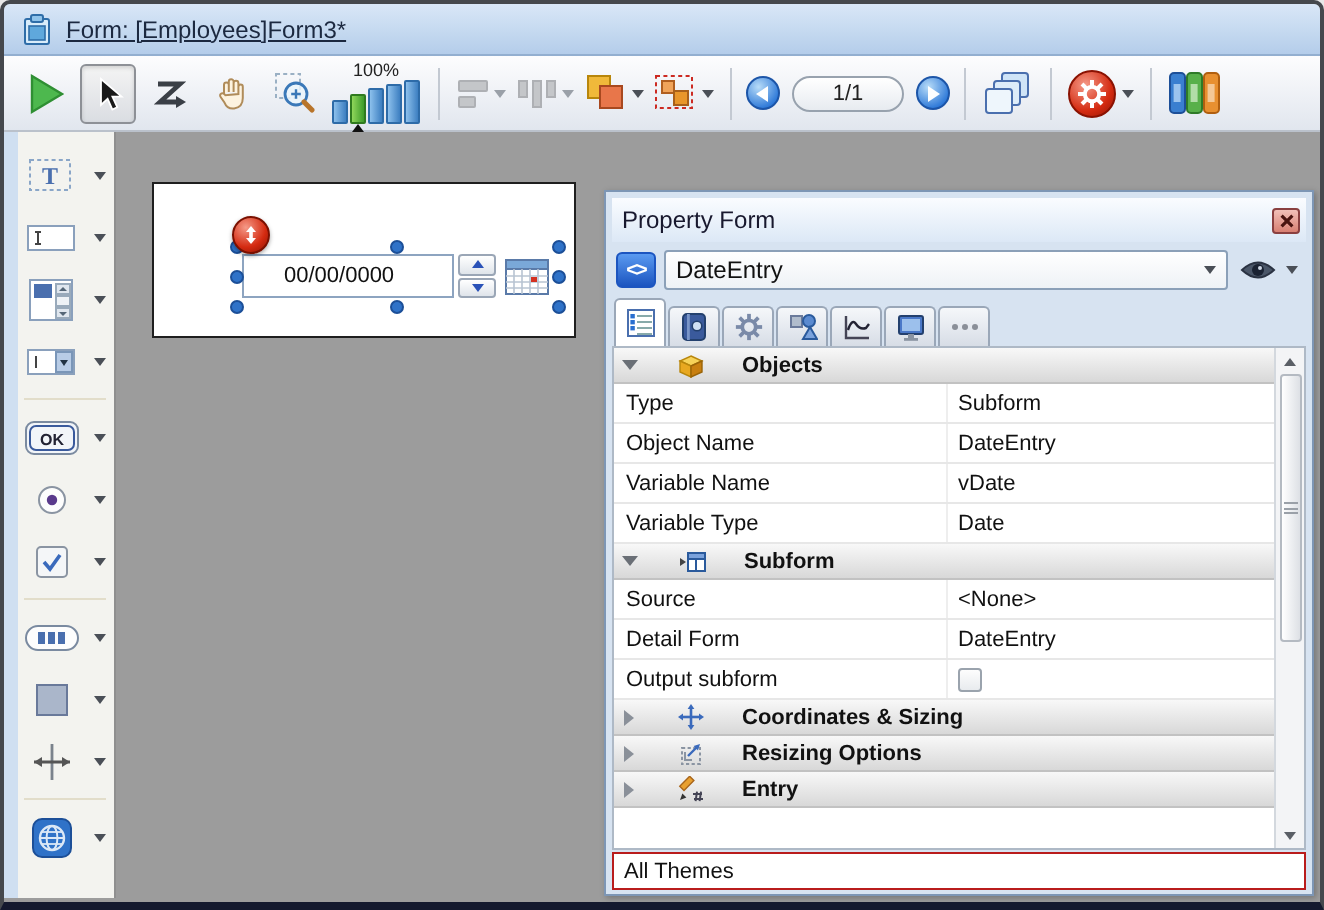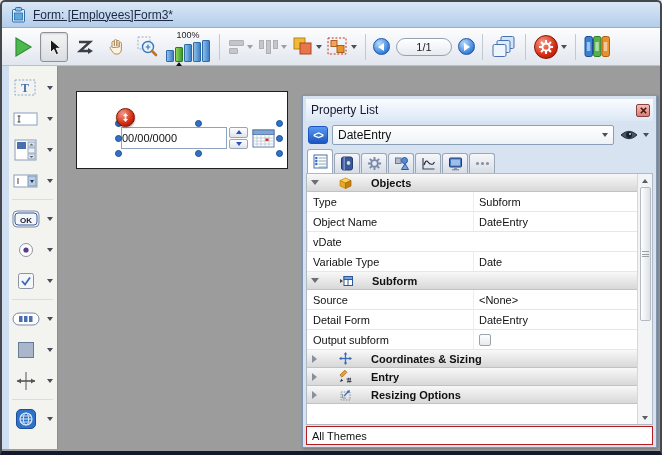--- a/index.html
+++ b/index.html
@@ -55,21 +55,21 @@
     padding:6px 2px 0 10px; display:flex; flex-direction:column; }
   .sidebar::before{ content:""; position:absolute; left:0; top:0; bottom:0; width:7px; background:#cfdff1; }
   .tool{ height:31px; display:flex; align-items:center; gap:4px; }
   .tool-ic{ width:28px; height:24px; display:flex; align-items:center; justify-content:center; }
   .side-sep{ height:1px; background:#e2ddca; margin:3px 2px 3px 0; }
 
   .canvas{ flex:1; position:relative; background:#9c9c9c; }
   .form-area{ position:absolute; left:18px; top:25px; width:212px; height:78px; background:#fff; border:1px solid #1f1f1f; }
 
   .date-field{ position:absolute; left:44px; top:35px; width:106px; height:22px; background:#fff;
-    border:1px solid #8da4c0; font-size:11px; color:#111; line-height:20px; padding-left:0; }
+    border:1px solid #8da4c0; font-size:11px; color:#111; line-height:20px; padding-left:20px; }
   .spinner{ position:absolute; left:152px; top:35px; width:19px; height:22px; display:flex; flex-direction:column; gap:1px;}
   .spin-btn{ flex:1; border:1px solid #9aa6b6; border-radius:2px; background:linear-gradient(#ffffff,#dfe4ea);
     display:flex; align-items:center; justify-content:center; }
   .tri-up{ width:0;height:0;border-left:3.5px solid transparent;border-right:3.5px solid transparent;border-bottom:4.5px solid #2a52b8;}
   .tri-dn{ width:0;height:0;border-left:3.5px solid transparent;border-right:3.5px solid transparent;border-top:4.5px solid #2a52b8;}
   .cal-btn{ position:absolute; left:174px; top:34px; width:25px; height:24px; display:flex; align-items:center; justify-content:center;}
   .badge{ position:absolute; left:39px; top:16px; width:19px; height:19px; border-radius:50%;
     border:1px solid #7a1000; background:radial-gradient(circle at 35% 28%, #f59a88, #d42a10 60%, #8a1202);
     display:flex; align-items:center; justify-content:center; z-index:4; box-shadow:0 1px 2px rgba(0,0,0,.35);}
   .handle{ position:absolute; width:7px; height:7px; border-radius:50%;
@@ -453,21 +453,21 @@
         <span class="handle" style="left:199px; top:43px"></span>
         <span class="handle" style="left:38px; top:58px"></span>
         <span class="handle" style="left:118px; top:58px"></span>
         <span class="handle" style="left:199px; top:58px"></span>
       </div>
     </div>
   </div>
 
   <div class="panel">
     <div class="panel-title">
-      <span class="panel-title-text">Property List</span>
+      <span class="panel-title-text">Property Form</span>
       <span class="close-btn">
         <svg width="7" height="7">
             <path d="M0.8,0.8 L6.2,6.2 M6.2,0.8 L0.8,6.2" stroke="#4a1410" stroke-width="1.6"></path>
           </svg>
       </span>
     </div>
 
     <div class="selector-row">
       <span class="code-icon">&lt;&gt;</span>
       <div class="combo">
@@ -567,20 +567,21 @@
         </div>
         <div class="prop-row">
           <span class="prop-name">Type</span>
           <span class="prop-value">Subform</span>
         </div>
         <div class="prop-row">
           <span class="prop-name">Object Name</span>
           <span class="prop-value">DateEntry</span>
         </div>
         <div class="prop-row">
+          <span class="prop-name">Variable Name</span>
           <span class="prop-value">vDate</span>
         </div>
         <div class="prop-row">
           <span class="prop-name">Variable Type</span>
           <span class="prop-value">Date</span>
         </div>
 
         <div class="sec-hdr">
           <span class="tri-exp"></span>
           <svg width="14" height="12">
@@ -620,41 +621,41 @@
                 <polygon points="0,6.5 2.5,4.8 2.5,8.2"></polygon>
                 <polygon points="13,6.5 10.5,4.8 10.5,8.2"></polygon>
               </g>
           </svg>
           <span>Coordinates &amp; Sizing</span>
         </div>
 
         <div class="sec-hdr">
           <span class="tri-col"></span>
           <svg width="13" height="13">
+            <rect x="2" y="4" width="9" height="8" fill="none" stroke="#8a94a2" stroke-dasharray="1.6,1.2"></rect>
+            <path d="M5,8 L10,3" stroke="#3a6abc" stroke-width="1.2"></path>
+              <polygon points="11,2 7.8,3 10,5.2" fill="#3a6abc"></polygon>
+            <path d="M3.5,6 V10 H7" fill="none" stroke="#8a94a2" stroke-width="1"></path>
+          </svg>
+          <span>Resizing Options</span>
+        </div>
+
+        <div class="sec-hdr">
+          <span class="tri-col"></span>
+          <svg width="13" height="13">
             <polygon points="1,12 2.2,8.8 4.2,10.8" fill="#333"></polygon>
             <rect x="3" y="4.2" width="7" height="3" transform="rotate(-45 3 7.2)" fill="#e8a030" stroke="#a8651a" stroke-width="0.7"></rect>
             <g stroke="#445" stroke-width="1">
                 <line x1="7.5" y1="9" x2="12" y2="9"></line>
                 <line x1="8" y1="11.5" x2="12.5" y2="11.5"></line>
                 <line x1="9.5" y1="7.8" x2="8.8" y2="12.6"></line>
                 <line x1="11.5" y1="7.8" x2="10.8" y2="12.6"></line>
               </g>
           </svg>
           <span>Entry</span>
-        </div>
-
-        <div class="sec-hdr">
-          <span class="tri-col"></span>
-          <svg width="13" height="13">
-            <rect x="2" y="4" width="9" height="8" fill="none" stroke="#8a94a2" stroke-dasharray="1.6,1.2"></rect>
-            <path d="M5,8 L10,3" stroke="#3a6abc" stroke-width="1.2"></path>
-              <polygon points="11,2 7.8,3 10,5.2" fill="#3a6abc"></polygon>
-            <path d="M3.5,6 V10 H7" fill="none" stroke="#8a94a2" stroke-width="1"></path>
-          </svg>
-          <span>Resizing Options</span>
         </div>
       </div>
 
       <div class="vscroll">
         <div class="sc-arrow">
             <span class="sc-up"></span>
           </div>
         <div class="sc-thumb">
             <span class="grip">
               <i></i>

